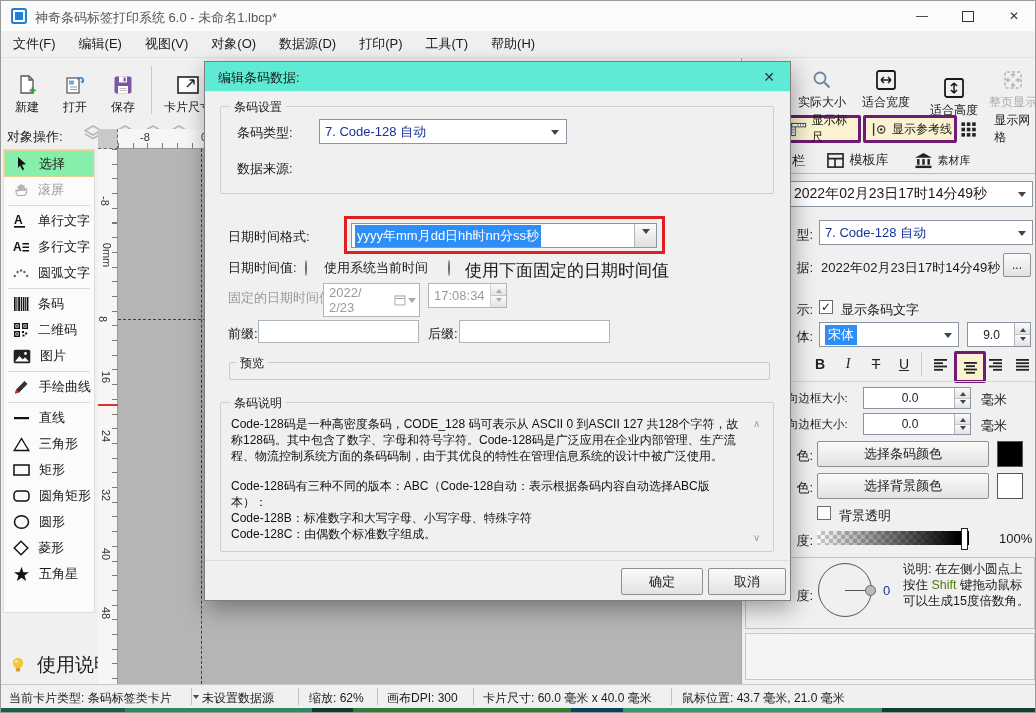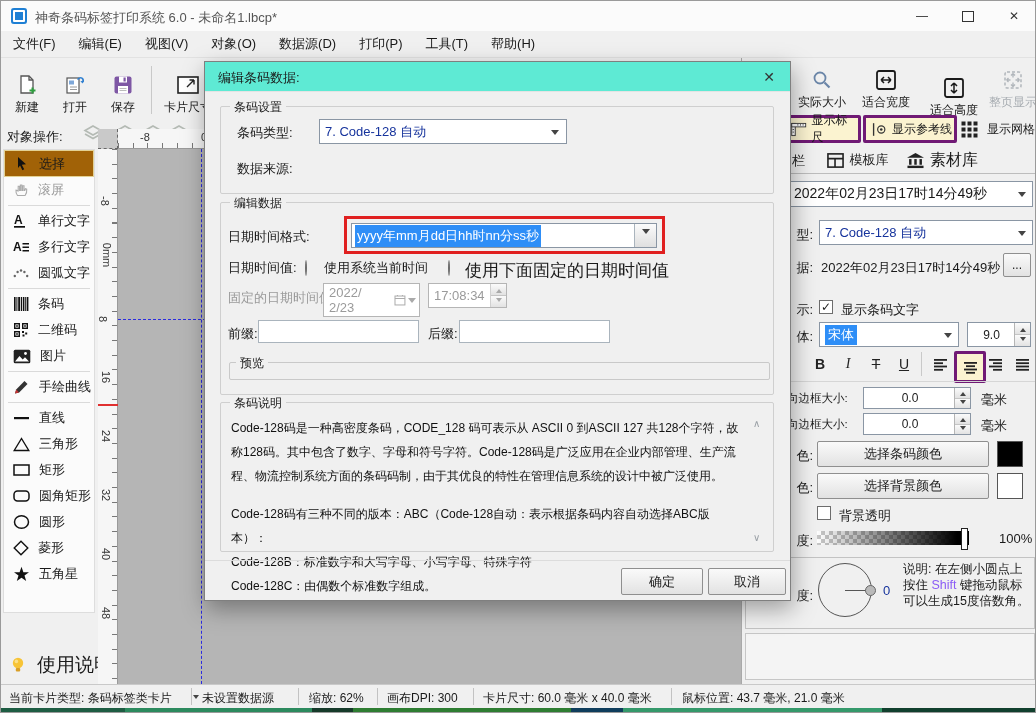--- a/index.html
+++ b/index.html
@@ -34,21 +34,21 @@
   .tri-up{width:0;height:0;border:3px solid transparent;border-bottom:4px solid #444}
   .tri-dn{width:0;height:0;border:3px solid transparent;border-top:4px solid #444}
   .hticks{position:absolute;left:0;bottom:0;height:5px;width:100%;
           background:repeating-linear-gradient(to right,#787878 0 1px,transparent 1px 14.7px)}
   .vticks{position:absolute;top:0;right:0;width:5px;height:100%;
           background:repeating-linear-gradient(to bottom,#787878 0 1px,transparent 1px 14.7px)}
   .vnum{position:absolute;left:2px;transform:rotate(90deg);transform-origin:center;font-size:11px;color:#333;white-space:nowrap}
   .statitem{position:absolute;top:5px;font-size:12px;white-space:nowrap}
   .statsep{position:absolute;top:3px;width:1px;height:17px;background:#c2c2c2}
   .fmtbtn{width:26px;height:26px;display:flex;align-items:center;justify-content:center;font-size:14px;color:#222}
-  .deschead{line-height:24px}
+  .deschead{line-height:16px}
 </style>
 </head>
 <body>
 
 <div class="ab" style="left:0;top:0;width:1036px;height:30px;background:#fbfbfb;border-bottom:1px solid #e3e3e3">
   <span class="ab" style="left:10px;top:7px;width:16px;height:16px;background:#1e7fd4;border-radius:3px;box-shadow:inset 0 0 0 2px #1e7fd4, inset 0 0 0 4px #fff"></span>
   <span class="ab" style="left:34px;top:8px;color:#555;font-size:13px">神奇条码标签打印系统 6.0 - 未命名1.lbcp*</span>
   <span class="ab flex" style="left:898px;top:0;width:46px;height:30px;justify-content:center;color:#333">—</span>
   <span class="ab flex" style="left:944px;top:0;width:46px;height:30px;justify-content:center">
       <i style="width:10px;height:9px;border:1px solid #333"></i>
@@ -129,21 +129,21 @@
       </svg></span>
   <span class="ab" style="left:166px;top:3px"><svg width="24" height="18" viewBox="0 0 24 18">
         <g fill="none" stroke="#b4bab4" stroke-width="1.6">
           <path d="M12 2l8 4.5-8 4.5-8-4.5z"></path>
           <path d="M4 10l8 4.5 8-4.5"></path>
         </g>
       </svg></span>
 </div>
 
 <div class="ab" style="left:2px;top:148px;width:92px;height:464px;background:#fbfbfb;border:1px solid #ddd;box-sizing:border-box">
-  <div class="sideitem" style="background:#a16207;border:1px solid #e3d193;height:27px">
+  <div class="sideitem" style="background:#86efac;border:1px solid #e3d193;height:27px">
     <svg width="16" height="16" viewBox="0 0 16 16">
         <path d="M4 1l8 7.2-4.2.5 2.4 4.6-1.8.9-2.3-4.6L4 12z" fill="#111"></path>
       </svg>
     <span class="lab">选择</span>
   </div>
   <div class="sideitem">
     <svg width="16" height="16" viewBox="0 0 16 16">
         <path d="M4.5 13.5C3.2 12 2.8 10 3 8.2l1.6.2.6 1.1V4.2h1.4v4.3h.8V3h1.4v5.5h.8V3.8H11v4.7h.8l.6-1.8 1.3.4c.3 2.2-.2 4.6-1.6 6.4z" fill="none" stroke="#ababab" stroke-width="1.1"></path>
       </svg>
     <span class="lab gray">滚屏</span>
@@ -342,21 +342,21 @@
   <span>显示标尺</span>
 </div>
 <div class="ab flex yellowtoggle" style="left:862px;top:114px;width:94px;height:28px;gap:4px;padding-left:4px;box-sizing:border-box">
   <svg width="18" height="17" viewBox="0 0 20 18">
       <path d="M4 2v14" stroke="#333" stroke-width="1.5"></path>
       <circle cx="12.5" cy="9" r="4" fill="none" stroke="#333" stroke-width="1.3"></circle>
       <circle cx="12.5" cy="9" r="1.4" fill="#333"></circle>
     </svg>
   <span>显示参考线</span>
 </div>
-<div class="ab flex" style="left:958px;top:114px;width:78px;height:28px;gap:9px;padding-left:2px;box-sizing:border-box">
+<div class="ab flex" style="left:958px;top:114px;width:78px;height:28px;gap:18px;padding-left:2px;box-sizing:border-box">
   <svg width="17" height="17" viewBox="0 0 17 17">
       <g fill="#222">
         <rect x="0.5" y="0.5" width="4" height="4"></rect>
         <rect x="6.5" y="0.5" width="4" height="4"></rect>
         <rect x="12.5" y="0.5" width="4" height="4"></rect>
         <rect x="0.5" y="6.5" width="4" height="4"></rect>
         <rect x="6.5" y="6.5" width="4" height="4"></rect>
         <rect x="12.5" y="6.5" width="4" height="4"></rect>
         <rect x="0.5" y="12.5" width="4" height="4"></rect>
         <rect x="6.5" y="12.5" width="4" height="4"></rect>
@@ -376,21 +376,21 @@
   <span style="font-size:13px">模板库</span>
 </div>
 <div class="ab flex" style="left:901px;top:147px;width:80px;height:24px;gap:5px;justify-content:center">
   <svg width="19" height="17" viewBox="0 0 20 18">
       <path d="M10 1L19 6H1z" fill="#222"></path>
       <rect x="3.2" y="7.5" width="2.6" height="6" fill="#222"></rect>
       <rect x="8.7" y="7.5" width="2.6" height="6" fill="#222"></rect>
       <rect x="14.2" y="7.5" width="2.6" height="6" fill="#222"></rect>
       <rect x="1.5" y="14.5" width="17" height="2.5" fill="#222"></rect>
     </svg>
-  <span style="font-size:16px">素材库</span>
+  <span style="font-size:11px">素材库</span>
 </div>
 
 <div class="ab combo" style="left:746px;top:180px;width:286px;height:26px;padding-left:46px;font-size:14px">
   <span>2022年02月23日17时14分49秒</span>
     <i class="carr" style="margin-left:auto;margin-right:6px"></i>
 </div>
 
 <span class="ab" style="left:786px;top:225px;width:26px;text-align:right;font-size:13px">型:</span>
 <div class="ab combo" style="left:818px;top:219px;width:214px;height:25px">
   <span class="navy" style="font-size:13px">7. Code-128 自动</span>
@@ -534,21 +534,21 @@
 <span class="ab" style="left:998px;top:530px;font-size:13px">100%</span>
 
 <div class="ab" style="left:744px;top:556px;width:290px;height:72px;border:1px solid #c3c3c3;box-sizing:border-box;background:#f0f0f0"></div>
 <span class="ab" style="left:786px;top:586px;width:26px;text-align:right;font-size:13px">度:</span>
 <div class="ab" style="left:817px;top:562px;width:54px;height:54px;border:1px solid #555;border-radius:50%;box-sizing:border-box">
   <i class="ab" style="left:26px;top:26px;width:26px;height:1px;background:#555"></i>
   <i class="ab" style="left:46px;top:21px;width:11px;height:11px;background:#b9b9b9;border:1px solid #666;border-radius:50%;box-sizing:border-box"></i>
 </div>
 <span class="ab navy" style="left:882px;top:582px;font-size:13px">0</span>
 <div class="ab" style="left:902px;top:560px;width:130px;font-size:12.5px;line-height:16px">
-  <span>说明: 在左侧小圆点上按住 </span><span style="color:#8b5cf6">Shift</span><span> 键拖动鼠标可以生成15度倍数角。</span>
+  <span>说明: 在左侧小圆点上按住 </span><span style="color:#4d7c0f">Shift</span><span> 键拖动鼠标可以生成15度倍数角。</span>
 </div>
 <div class="ab" style="left:744px;top:632px;width:290px;height:47px;border:1px solid #c6c6c6;background:#f4f4f4;box-sizing:border-box"></div>
 
 <div class="ab" style="left:203px;top:60px;width:587px;height:540px;background:#f0f0f0;border:1px solid #7f7f7f;box-sizing:border-box;box-shadow:2px 8px 22px rgba(0,0,0,.35);z-index:30">
   <div class="ab" style="left:0;top:0;width:585px;height:30px;background:#5eead4;border-bottom:1px solid #e4e4e4;box-sizing:border-box">
     <span class="ab" style="left:13px;top:7px;font-size:13px">编辑条码数据:</span>
     <span class="ab flex" style="left:543px;top:0;width:42px;height:29px;justify-content:center;font-size:14px;color:#333">✕</span>
   </div>
 
   
@@ -556,23 +556,20 @@
     <span class="leg">条码设置</span>
   </div>
   <span class="ab" style="left:32px;top:62px;font-size:13px">条码类型:</span>
   <div class="ab combo" style="left:114px;top:57px;width:248px;height:25px">
     <span class="navy" style="font-size:13px">7. Code-128 自动</span>
     <i class="carr" style="margin-left:auto;margin-right:7px"></i>
   </div>
   <span class="ab" style="left:32px;top:98px;font-size:13px">数据来源:</span>
 
   
-  <div class="ab fs" style="left:15px;top:140px;width:554px;height:193px">
-    <span class="leg">编辑数据</span>
-  </div>
   <span class="ab" style="left:23px;top:166px;font-size:13px">日期时间格式:</span>
   <div class="ab combo" style="left:146px;top:161px;width:306px;height:25px;padding-left:3px">
     <span style="background:#2e8ef7;color:#fff;padding:2px 2px;font-size:13px">yyyy年mm月dd日hh时nn分ss秒</span>
     <span class="arrbtn">
         <i class="carr"></i>
       </span>
   </div>
   <div class="ab" style="left:139px;top:154px;width:321px;height:38px;border:3px solid #e02020;box-sizing:border-box;pointer-events:none;z-index:5"></div>
 
   <span class="ab" style="left:23px;top:197px;font-size:13px">日期时间值:</span>

